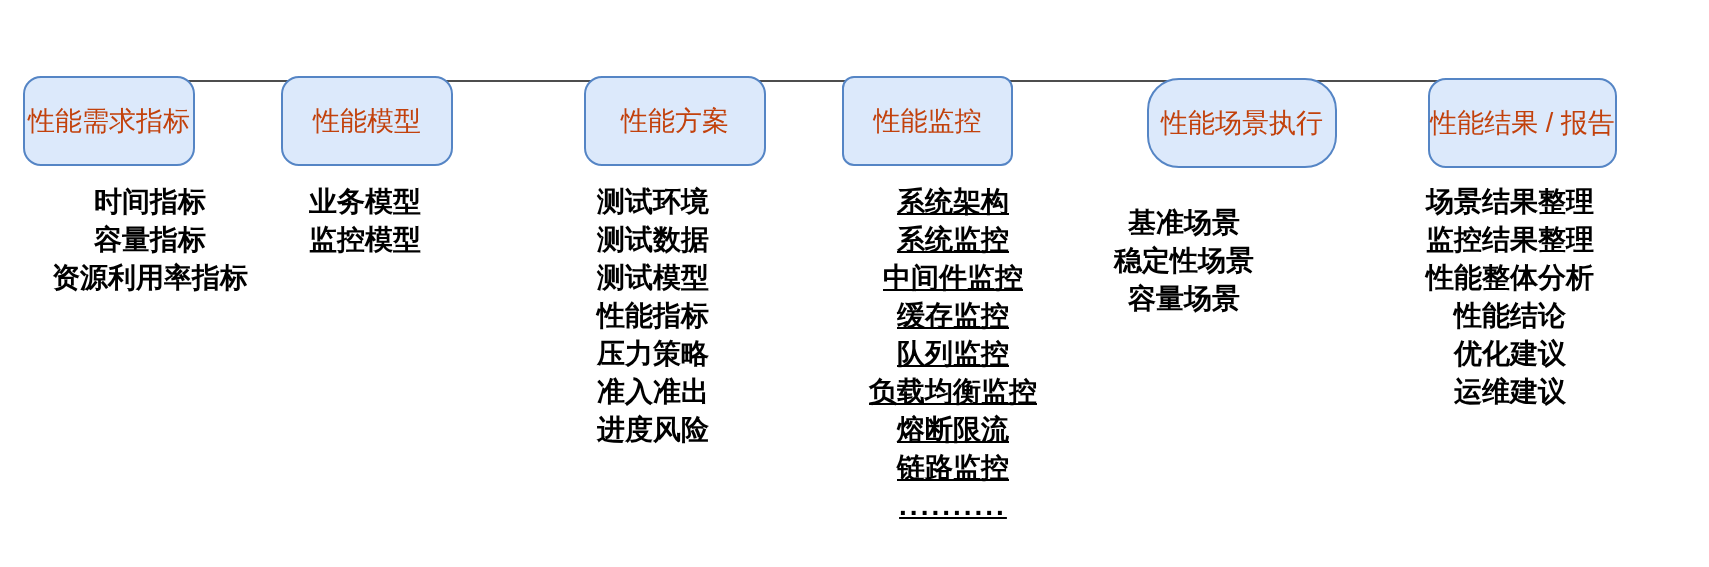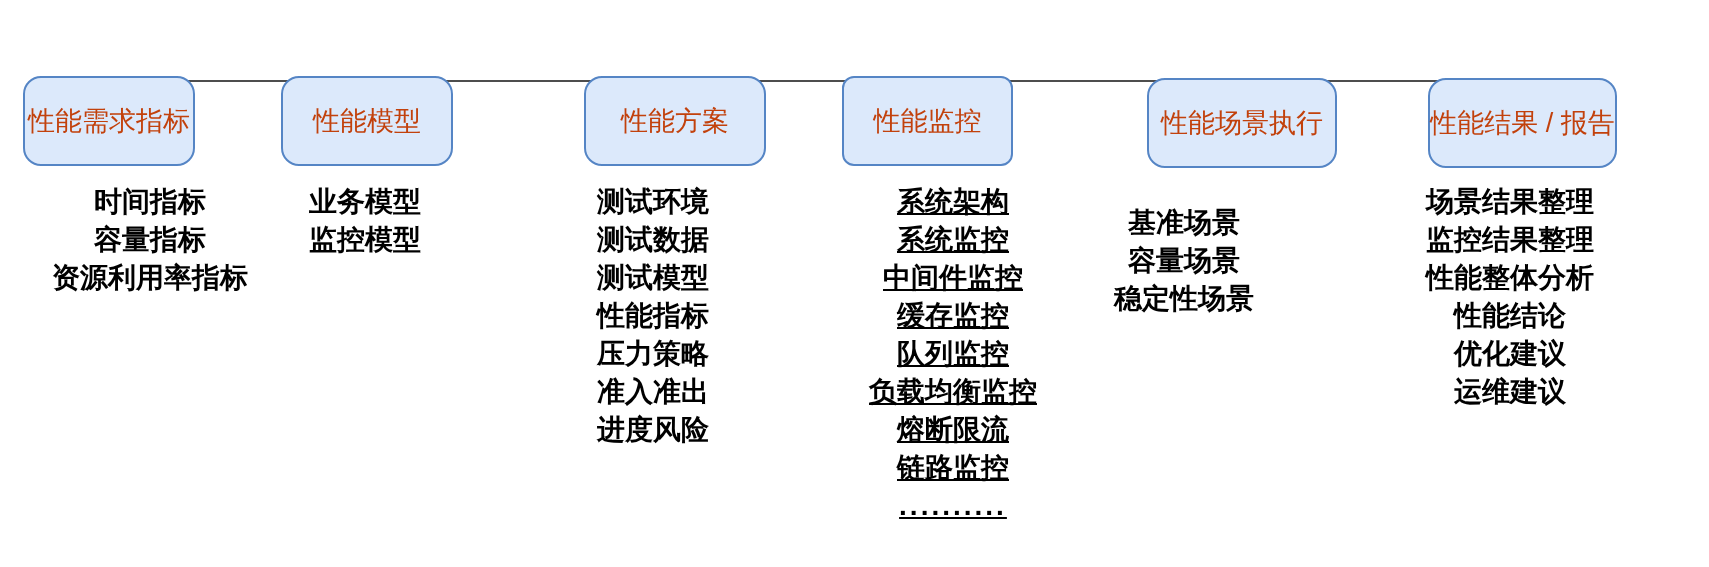--- a/index.html
+++ b/index.html
@@ -39,21 +39,21 @@
     font-weight: 400;
     color: #c2410c;
     white-space: nowrap;
     z-index: 1;
     margin-top: 40px;
   }
   .s1 .box { left: 23px;   width: 172px; }
   .s2 .box { left: 281px;  width: 172px; }
   .s3 .box { left: 584px;  width: 182px; }
   .s4 .box { left: 842px;  width: 171px; border-radius: 12px; }
-  .s5 .box { left: 1147px; width: 190px; top: 38px; }
+  .s5 .box { left: 1147px; width: 190px; top: 38px; border-radius: 32px; }
   .s6 .box { left: 1428px; width: 189px; top: 38px; }
 
   .items {
     position: absolute;
     top: 183px;
     width: 280px;
     margin: 0;
     padding: 0;
     list-style: none;
     text-align: center;
@@ -134,22 +134,22 @@
       <li>..........</li>
     </ul>
   </div>
 
   <div class="stage s5">
     <div class="box">
       <span>性能场景执行</span>
     </div>
     <ul class="items">
       <li>基准场景</li>
+      <li>稳定性场景</li>
       <li>容量场景</li>
-      <li>稳定性场景</li>
     </ul>
   </div>
 
   <div class="stage s6">
     <div class="box">
       <span>性能结果 / 报告</span>
     </div>
     <ul class="items">
       <li>场景结果整理</li>
       <li>监控结果整理</li>

